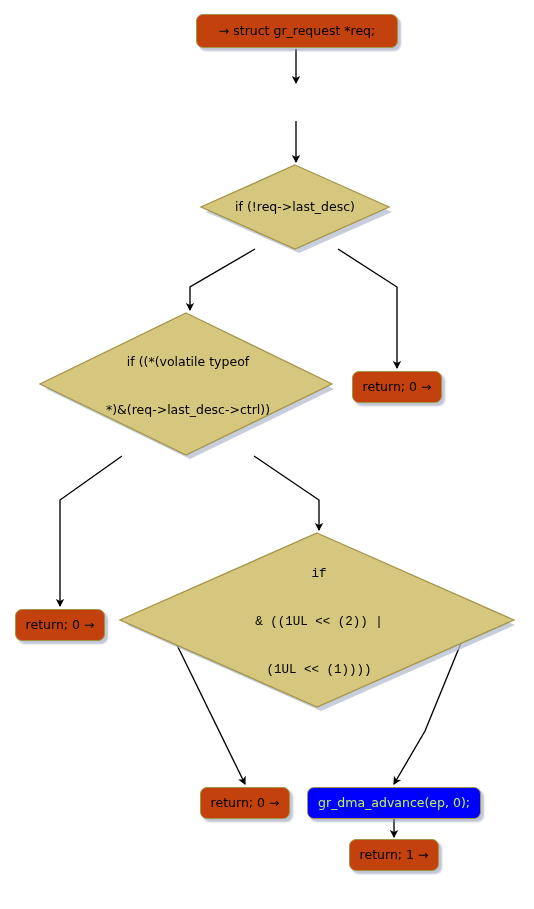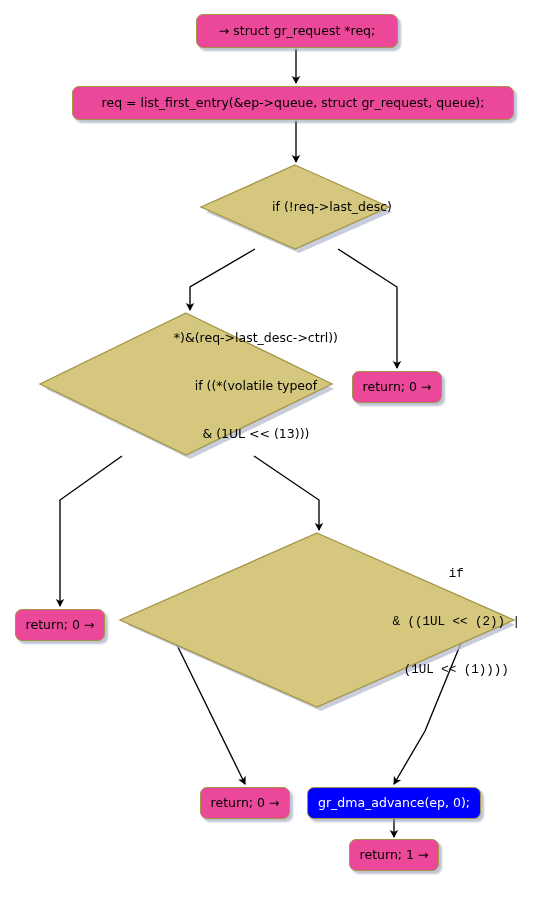--- a/index.html
+++ b/index.html
@@ -10,44 +10,44 @@
     overflow:hidden;
   }
   #canvas{position:relative;width:534px;height:909px;}
 
   svg.edges{position:absolute;left:0;top:0;width:534px;height:909px;pointer-events:none;}
 
   .node{position:absolute;box-sizing:border-box;}
 
   
   .box{
-    background:#ec4899;
+    background:#c2410c;
     border:1.4px solid #A39548;
     border-radius:7px;
     box-shadow:3px 3px 2px rgba(140,150,175,0.55);
     display:flex;align-items:center;justify-content:center;
     color:#000000;
     font-size:12.5px;
     line-height:1.15;
     white-space:nowrap;
     padding:0 8px;
   }
   .box.blue{
     background:#0000FF;
     border:1.6px solid #A39548;
-    color:#ffffff;
+    color:#bef264;
     text-align:right;
   }
 
   
   .diamond{ }
   .diamond svg{display:block;overflow:visible;}
   .diamond .dlabel{
     position:absolute;left:0;top:0;width:100%;height:100%;
-    display:flex;align-items:center;justify-content:flex-end;
+    display:flex;align-items:center;justify-content:center;
     font-size:12.5px;line-height:1.28;color:#000;text-align:center;
     white-space:pre;
     pointer-events:none;
   }
   .diamond .dlabel span{display:block;}
 </style>
 </head>
 <body>
 
 <div id="canvas">
@@ -77,46 +77,42 @@
       <path d="M461,643 L425,731 L394,784"></path>
 
       <path d="M394,819 L394,837"></path>
     </g>
   </svg>
 
   <div class="node box" style="left:196px;top:14px;width:202px;height:34px;">
     <span>→ struct gr_request *req;</span>
   </div>
 
-  <div class="node box" style="left:72px;top:86px;width:442px;height:34px;">
-    <span>req = list_first_entry(&amp;ep-&gt;queue, struct gr_request, queue);</span>
-  </div>
 
   <div class="node diamond" style="left:198px;top:163px;width:194px;height:88px;">
     <svg width="194" height="88" viewBox="0 0 194 88">
       <polygon points="97,4 190,45 97,86 4,45" fill="#B5BCD0" opacity="0.75" transform="translate(4,4)"></polygon>
       <polygon points="97,2 191,44 97,86 3,44" fill="#D6C77E" stroke="#A39548" stroke-width="1.3"></polygon>
     </svg>
     <div class="dlabel">
       <div>
         <span>if (!req-&gt;last_desc)</span>
       </div>
     </div>
   </div>
 
   <div class="node diamond" style="left:38px;top:311px;width:300px;height:150px;">
     <svg width="300" height="150" viewBox="0 0 300 150">
       <polygon points="148,4 292,74 148,144 4,74" fill="#B5BCD0" opacity="0.75" transform="translate(4,4)"></polygon>
       <polygon points="148,2 294,73 148,144 2,73" fill="#D6C77E" stroke="#A39548" stroke-width="1.3"></polygon>
     </svg>
     <div class="dlabel" style="padding-bottom:2px;">
       <div>
+        <span>if ((*(volatile typeof</span>
         <span>*)&amp;(req-&gt;last_desc-&gt;ctrl))</span>
-        <span>if ((*(volatile typeof</span>
-        <span>&amp; (1UL &lt;&lt; (13)))</span>
       </div>
     </div>
   </div>
 
   <div class="node box" style="left:352px;top:371px;width:90px;height:32px;">
     <span>return; 0 →</span>
   </div>
 
   <div class="node box" style="left:15px;top:609px;width:90px;height:32px;">
     <span>return; 0 →</span>

